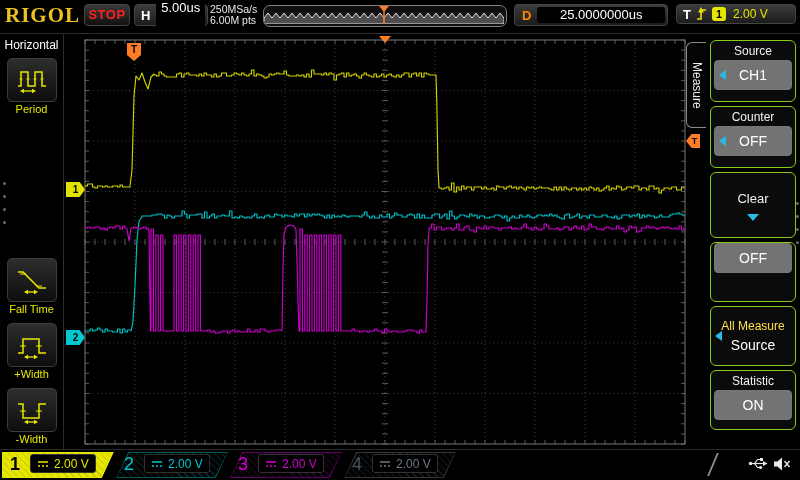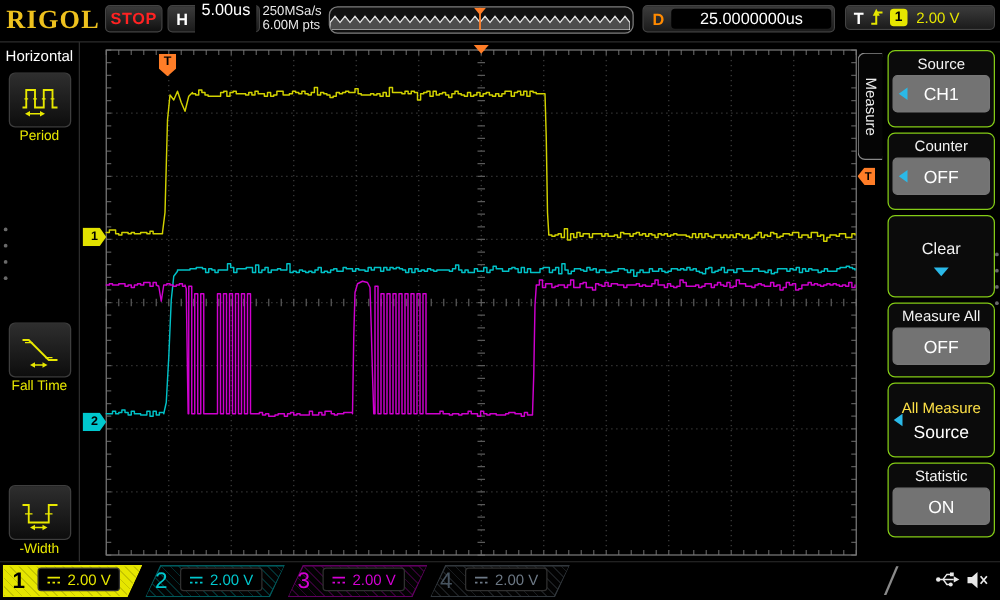--- a/index.html
+++ b/index.html
@@ -146,20 +146,32 @@
         <path d="M2 7 H7 L23 23 H30" stroke="#e8e800" fill="none" stroke-width="1.5"></path>
         <path d="M4 9 H10 M20 21 H26" stroke="#e8e800" stroke-width="1"></path>
         <path d="M11 27 H19" stroke="#e8e800" stroke-width="1.3"></path>
         <polygon points="8,27 12,24.8 12,29.2" fill="#e8e800"></polygon>
             <polygon points="22,27 18,24.8 18,29.2" fill="#e8e800"></polygon>
       </svg>
         </div>
       <div class="lm-label">Fall Time</div>
     </div>
 
+    <div class="lm-item" style="top:293px">
+      <div class="lm-btn">
+          <svg width="32" height="30">
+        <path d="M2 23 H7 V9 H23 V23 H30" stroke="#e8e800" fill="none" stroke-width="1.5"></path>
+        <path d="M4 16 H10 M20 16 H26" stroke="#e8e800" stroke-width="1"></path>
+        <path d="M11 27 H19" stroke="#e8e800" stroke-width="1.3"></path>
+        <polygon points="8,27 12,24.8 12,29.2" fill="#e8e800"></polygon>
+            <polygon points="22,27 18,24.8 18,29.2" fill="#e8e800"></polygon>
+      </svg>
+        </div>
+      <div class="lm-label">+Width</div>
+    </div>
 
     <div class="lm-item" style="top:358px">
       <div class="lm-btn">
           <svg width="32" height="30">
         <path d="M2 9 H7 V23 H23 V9 H30" stroke="#e8e800" fill="none" stroke-width="1.5"></path>
         <path d="M4 16 H10 M20 16 H26" stroke="#e8e800" stroke-width="1"></path>
         <path d="M11 27 H19" stroke="#e8e800" stroke-width="1.3"></path>
         <polygon points="8,27 12,24.8 12,29.2" fill="#e8e800"></polygon>
             <polygon points="22,27 18,24.8 18,29.2" fill="#e8e800"></polygon>
       </svg>
@@ -206,21 +218,20 @@
         <span>OFF</span>
         </div>
     </div>
 
     <div class="rgroup" style="top:142px;height:66px">
       <div class="clearlbl">Clear</div>
       <div class="tri-d"></div>
     </div>
 
     <div class="rgroup" style="top:212px;height:60px">
-      <div class="rtitle">Measure All</div>
       <div class="rval">
           <span>OFF</span>
         </div>
     </div>
 
     <div class="rgroup" style="top:276px;height:60px">
       <span class="tri-l"></span>
       <div class="am-line1">All Measure</div>
       <div class="am-line2">Source</div>
     </div>

